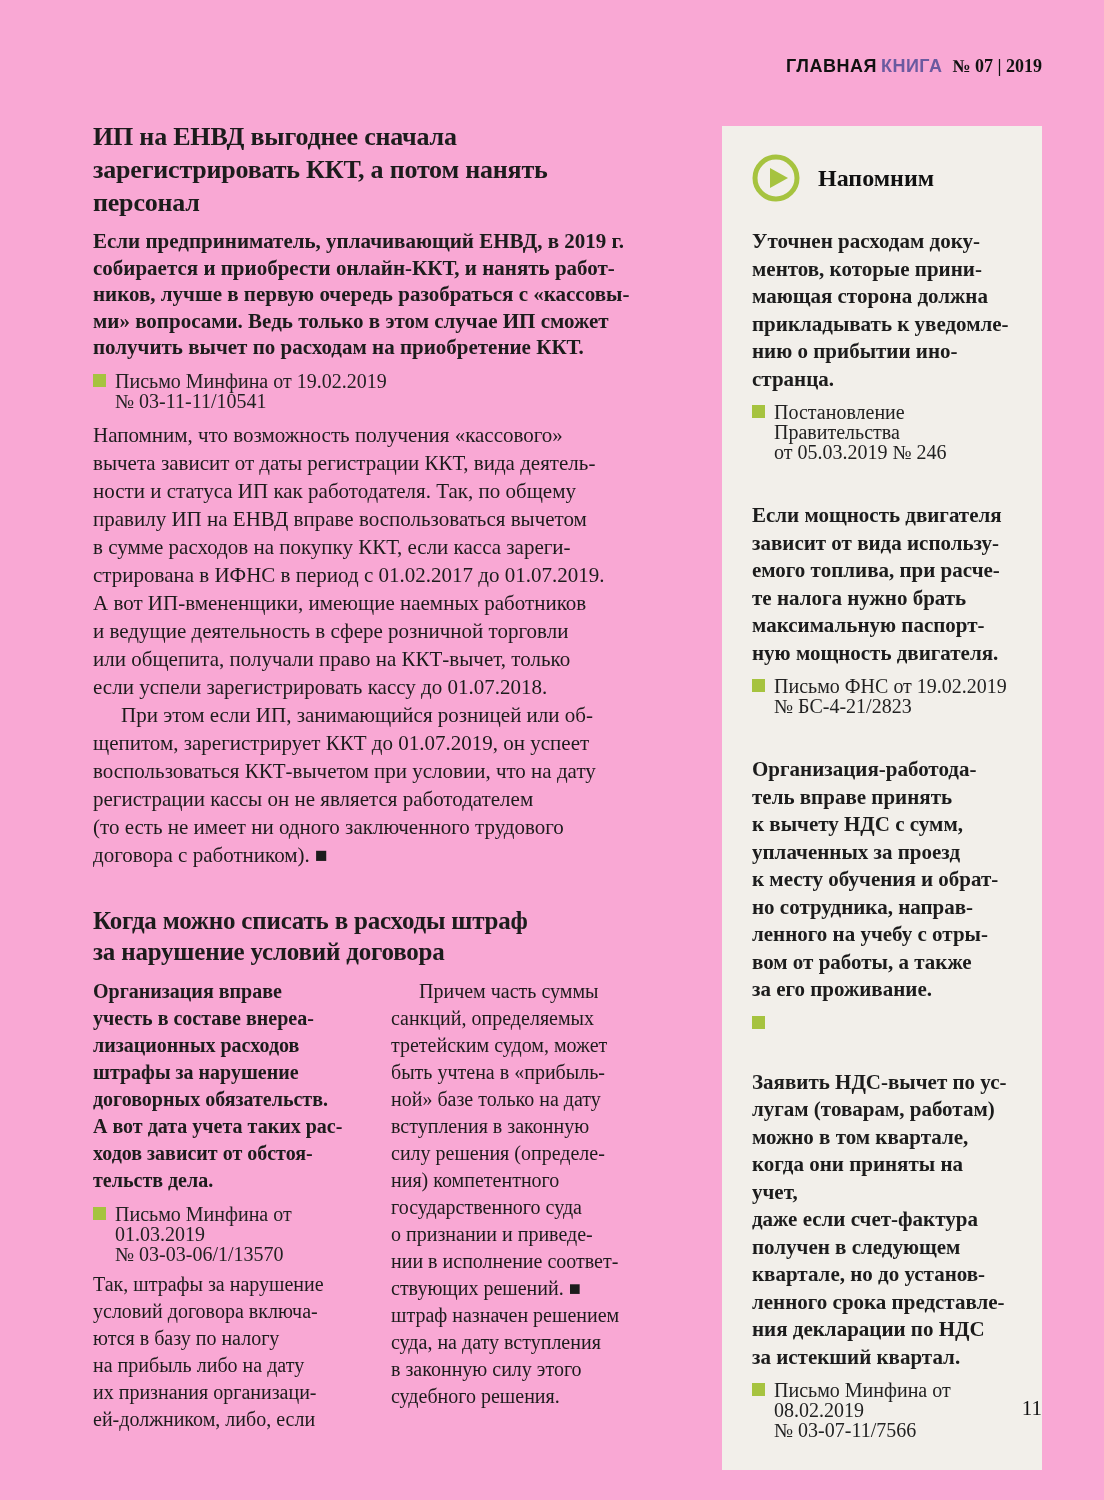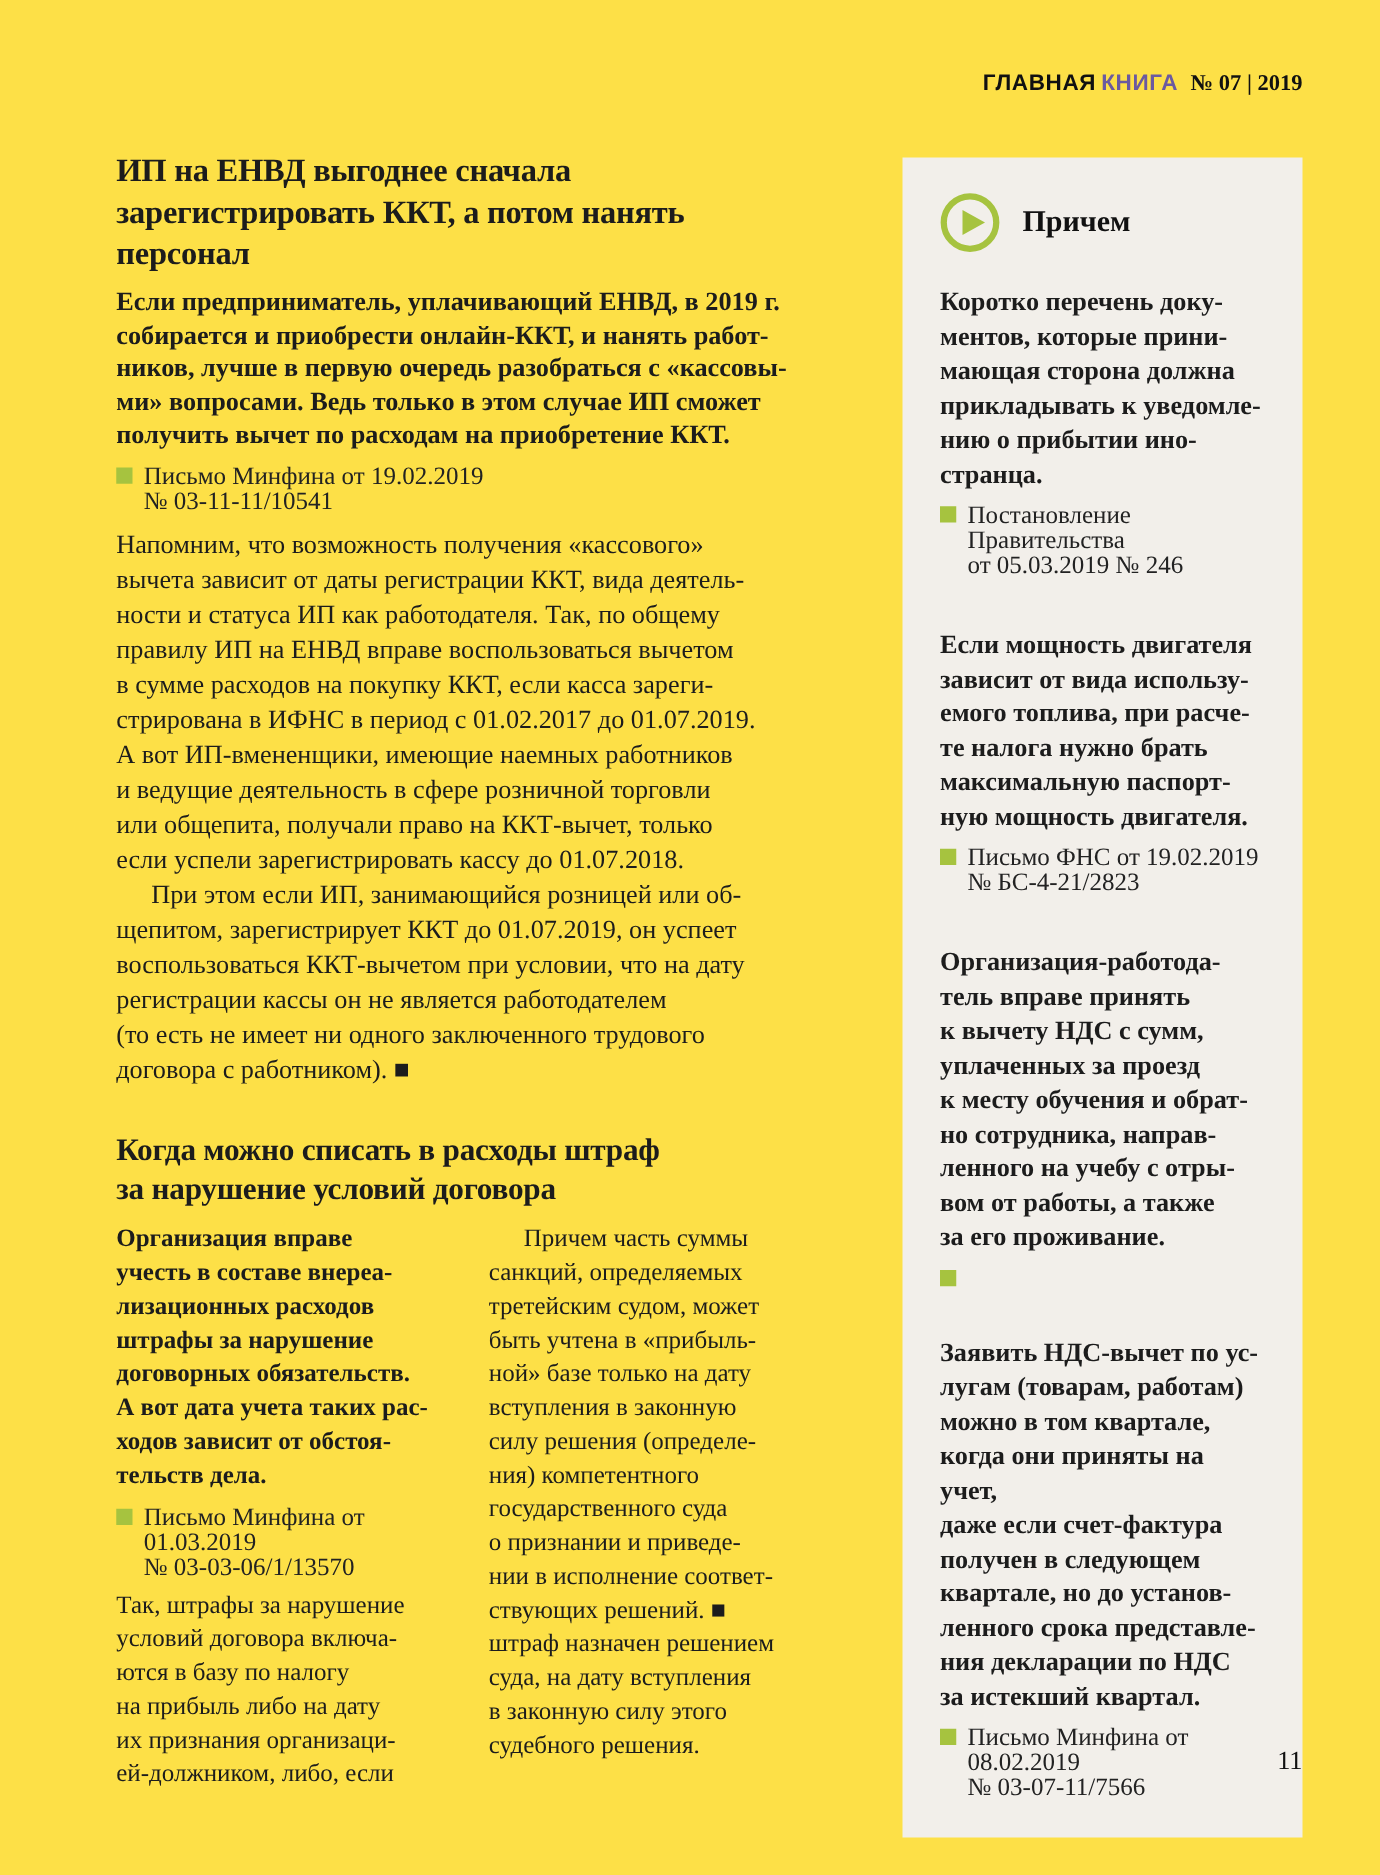--- a/index.html
+++ b/index.html
@@ -1,19 +1,19 @@
 <!DOCTYPE html>
 <html lang="ru"><head>
 <meta charset="utf-8">
 <style>
   html,body{margin:0;padding:0;background:#ffffff;}
   .page{
     position:relative;
     width:1104px;height:1500px;
-    background:#fde047;
+    background:#f9a8d4;
     font-family:"Liberation Serif", "DejaVu Serif", serif;
     color:#1c1c1c;
     overflow:hidden;
     box-sizing:border-box;
   }
   
   .hdr{
     position:absolute;top:56px;left:93px;right:62px;
     text-align:right;
     white-space:nowrap;
@@ -205,25 +205,25 @@
       </article>
 
     </main>
 
     <aside class="sidebar">
       <div class="sb-head">
         <svg class="play" viewBox="0 0 48 48">
           <circle cx="24" cy="24" r="21" fill="none" stroke="#a6c33f" stroke-width="5"></circle>
           <polygon points="18,14 36,24 18,34" fill="#a6c33f"></polygon>
         </svg>
-        <span class="sb-title">Причем</span>
+        <span class="sb-title">Напомним</span>
       </div>
 
       <div class="sb-item first">
-        <p class="sb-text pre">Коротко перечень доку-
+        <p class="sb-text pre">Уточнен расходам доку-
 ментов, которые прини-
 мающая сторона должна
 прикладывать к уведомле-
 нию о прибытии ино-
 странца.</p>
         <div class="ref">
           <span class="sq"></span>
           <span class="pre">Постановление Правительства
 от 05.03.2019 № 246</span>
         </div>

